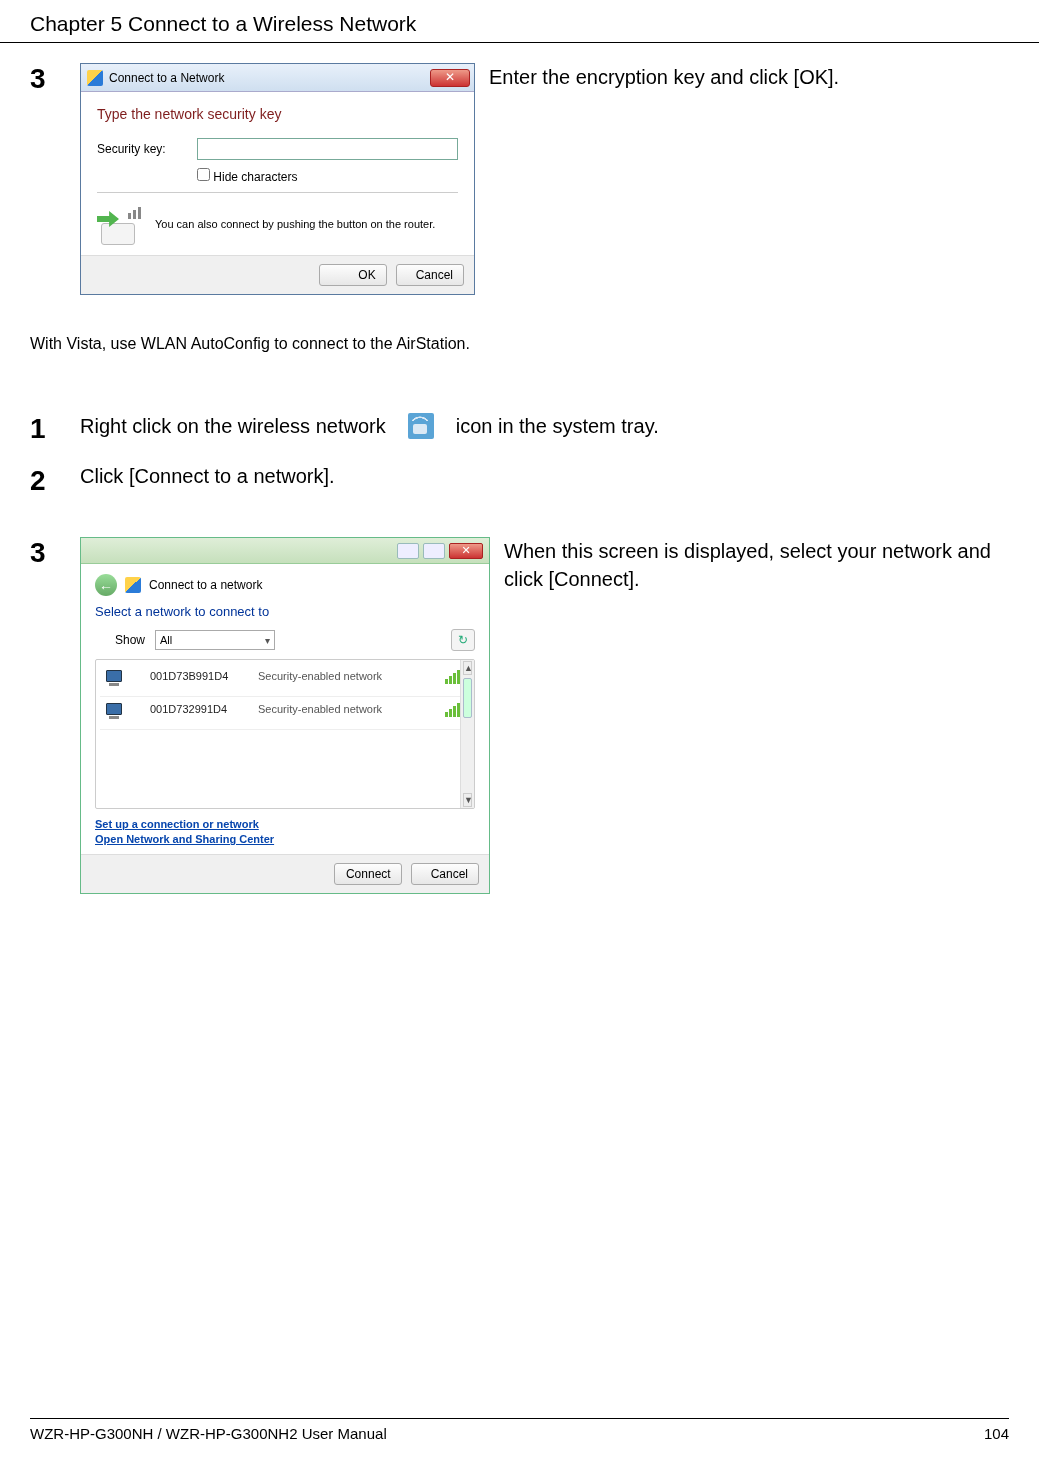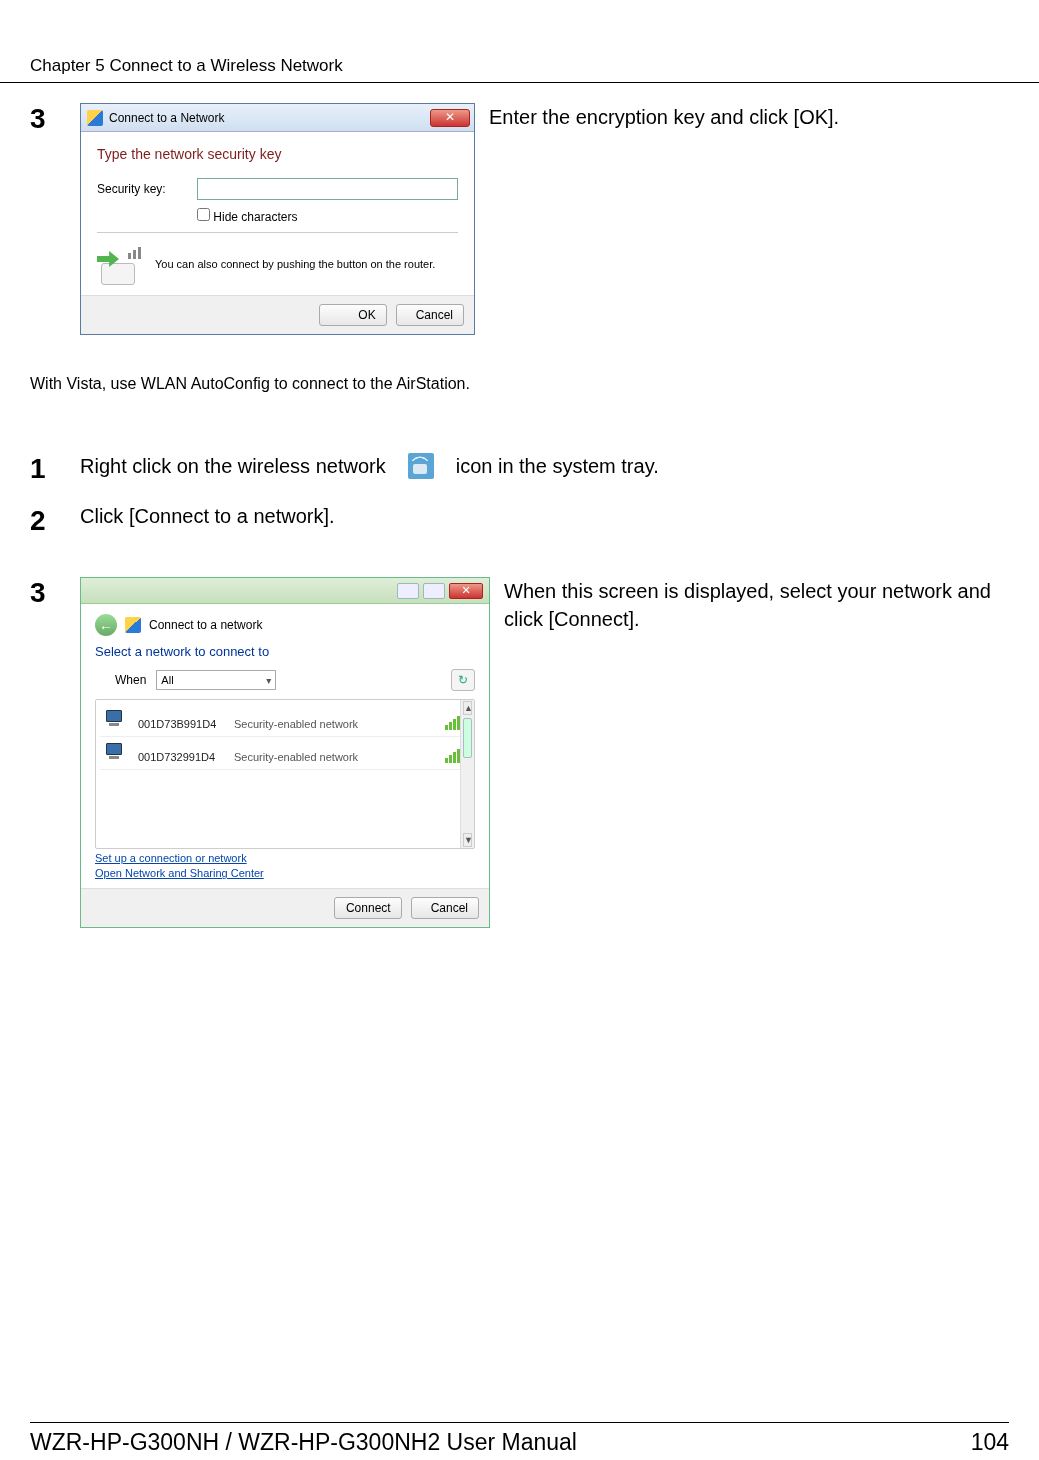--- a/index.html
+++ b/index.html
@@ -7,22 +7,21 @@
       width: 1039px;
       height: 1460px;
       font-family: "Segoe UI", Arial, sans-serif;
       color: #000;
       position: relative;
       background: #fff;
     }
     .page-header {
       border-bottom: 1px solid #000;
       padding: 12px 30px 6px 30px;
-      font-size: 17px;
-      margin-top: 44px;
+      font-size: 21px;
     }
     .content {
       padding: 20px 30px 0 30px;
     }
     .step-block {
       display: flex;
       align-items: flex-start;
       margin-bottom: 40px;
     }
     .step-num {
@@ -145,41 +144,41 @@
     .back-arrow {
       width:22px;height:22px;border-radius:50%;background:linear-gradient(#9d9,#6a6);
       display:flex;align-items:center;justify-content:center;color:#fff;font-size:14px;
     }
     .vista-heading { color:#003399; font-size: 13px; margin-bottom: 10px; }
     .show-row { display:flex; align-items:center; gap:10px; margin-left:20px; margin-bottom:8px; }
     .dropdown { width:120px; height:20px; border:1px solid #aaa; background:#fff; display:flex; align-items:center; justify-content:space-between; padding:0 4px; font-size:11px; }
     .dd-arrow { font-size:10px; color:#555; }
     .refresh-btn { margin-left:auto; width:24px;height:22px;border:1px solid #bbb;background:#f4f4f4;border-radius:3px; display:flex;align-items:center;justify-content:center;font-size:12px;color:#2a7;}
     .network-list { border:1px solid #ccc; border-radius:2px; padding:4px 4px 4px 4px; position:relative; height:150px; overflow:hidden; }
-    .net-item { display:flex; align-items:flex-end; gap:10px; padding:6px 4px; border-bottom:1px solid #eee; }
+    .net-item { display:flex; align-items:flex-start; gap:22px; padding:6px 4px; border-bottom:1px solid #eee; }
     .net-icon { width:24px; height:20px; position:relative; flex-shrink:0; }
     .net-icon .screen{position:absolute;left:2px;top:0;width:16px;height:12px;background:#3a6ea8;border:1px solid #234;border-radius:1px;}
     .net-icon .base{position:absolute;left:5px;top:13px;width:10px;height:3px;background:#888;}
     .net-name { font-size:11px; width:86px; color:#222; }
     .net-status { font-size:11px; color:#555; flex:1; }
     .signal-bars { display:flex; align-items:flex-end; gap:1px; margin-right:6px;}
     .signal-bars span{width:3px;background:#6abf3a;}
     .sb1{height:5px}.sb2{height:8px}.sb3{height:11px}.sb4{height:14px}
     .vscroll { position:absolute; right:0; top:0; bottom:0; width:14px; background:#f0f0f0; border-left:1px solid #ddd; }
     .vscroll .thumb{ position:absolute; top:18px; left:2px; right:2px; height:40px; background:#cfd; border:1px solid #abc; border-radius:2px;}
     .vscroll .arr{ position:absolute; left:2px; right:2px; height:14px; background:#eee; border:1px solid #ccc; text-align:center; font-size:9px; line-height:12px; color:#555;}
     .vscroll .arr.up{top:1px}.vscroll .arr.down{bottom:1px}
-    .vista-links { margin-top:2px; font-size:11px; }
+    .vista-links { margin-top:8px; font-size:11px;font-weight:bold; }
     .vista-links div { color:#0645AD; text-decoration:underline; line-height:1.4; }
     .vista-footer { background:#f0f0f0; border-top:1px solid #ddd; padding:8px 10px; text-align:right; }
 
     .page-footer {
-      position: absolute; bottom: 4px; left: 30px; right: 30px;
+      position: absolute; bottom: 18px; left: 30px; right: 30px;
       border-top: 1px solid #000; padding-top: 6px;
-      display: flex; justify-content: space-between; font-size: 23px;
+      display: flex; justify-content: space-between; font-size: 15px;
     }
   </style>
 </head>
 <body>
 
 <div class="page-header">Chapter 5  Connect to a Wireless Network</div>
 
 <div class="content">
 
   <div class="step-block">
@@ -252,21 +251,21 @@
           <div class="vista-close-btn">✕</div>
         </div>
         <div class="vista-body">
           <div class="vista-back-row">
             <div class="back-arrow">←</div>
             <div class="shield-icon"></div>
             <span>Connect to a network</span>
           </div>
           <div class="vista-heading">Select a network to connect to</div>
           <div class="show-row">
-            <span>When</span>
+            <span>Show</span>
             <div class="dropdown">
               <span>All</span>
               <span class="dd-arrow">▾</span>
             </div>
             <div class="refresh-btn">↻</div>
           </div>
           <div class="network-list">
             <div class="net-item">
               <div class="net-icon">
                   <div class="screen"></div>

